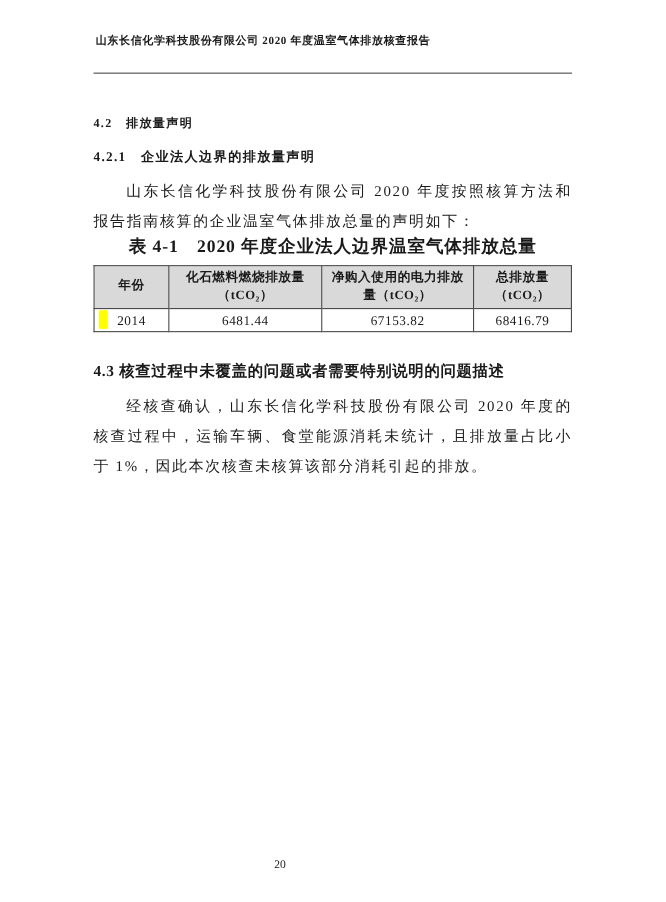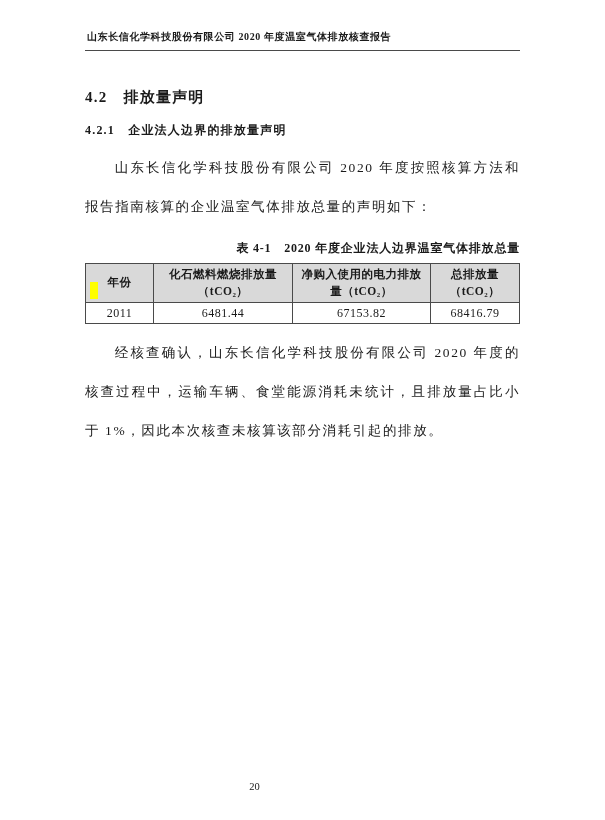--- a/index.html
+++ b/index.html
@@ -7,34 +7,34 @@
     width: 605px; height: 820px;
     background: #ffffff;
     position: relative;
     overflow: hidden;
     font-family: "Liberation Serif", "DejaVu Serif", serif;
     color: #1a1a1a;
   }
   .doc { position: absolute; top: 30px; left: 85px; width: 435px; }
   .doc-header {
     font-size: 10px; font-weight: bold; letter-spacing: 0.6px;
-    padding: 0 0 6px 2px;
+    padding: 0 0 22px 2px;
     border-bottom: 1.5px solid #4a4a4a;
     white-space: nowrap;
   }
-  .h-42 { margin: 37px 0 0; font-size: 15px; font-weight: bold; letter-spacing: 1.2px; }
+  .h-42 { margin: 37px 0 0; font-size: 11px; font-weight: bold; letter-spacing: 1.2px; }
   .h-421 { margin: 15px 0 0; font-size: 12px; font-weight: bold; letter-spacing: 1.2px; }
   .para {
     margin: 9px 0 0;
-    font-size: 13.5px; line-height: 39px; letter-spacing: 1.6px;
+    font-size: 13.5px; line-height: 27px; letter-spacing: 1.6px;
     text-align: justify; text-indent: 2.2em;
   }
   .tbl-caption {
-    margin: 14px 0 6px; font-size: 12px; font-weight: bold;
-    text-align: right; letter-spacing: 0.8px;
+    margin: 0 0 6px; font-size: 16px; font-weight: bold;
+    text-align: center; letter-spacing: 0.8px;
   }
   table.emissions { width: 100%; border-collapse: collapse; table-layout: fixed; }
   table.emissions th, table.emissions td {
     border: 1px solid #4a4a4a; text-align: center; vertical-align: middle; padding: 0;
   }
   table.emissions th {
     background: var(--table-header-bg, #d9d9d9);
     font-size: 11.5px; font-weight: bold; height: 38px;
     line-height: 1.5; letter-spacing: 0.5px;
   }
@@ -85,28 +85,29 @@
           <div>量（tCO₂）</div>
         </th>
         <th>
           <div>总排放量</div>
           <div>（tCO₂）</div>
         </th>
       </tr>
     </thead>
     <tbody>
       <tr>
-        <td>2011</td>
+        <td>2014</td>
         <td>6481.44</td>
         <td>67153.82</td>
         <td>68416.79</td>
       </tr>
     </tbody>
   </table>
 
+  <div class="h-43">4.3 核查过程中未覆盖的问题或者需要特别说明的问题描述</div>
 
   <p class="para">经核查确认，山东长信化学科技股份有限公司 2020 年度的核查过程中，运输车辆、食堂能源消耗未统计，且排放量占比小于 1%，因此本次核查未核算该部分消耗引起的排放。</p>
 
 </div>
 
 <div class="highlight-mark"></div>
 
 <div class="page-num">20</div>
 
 </body></html>

